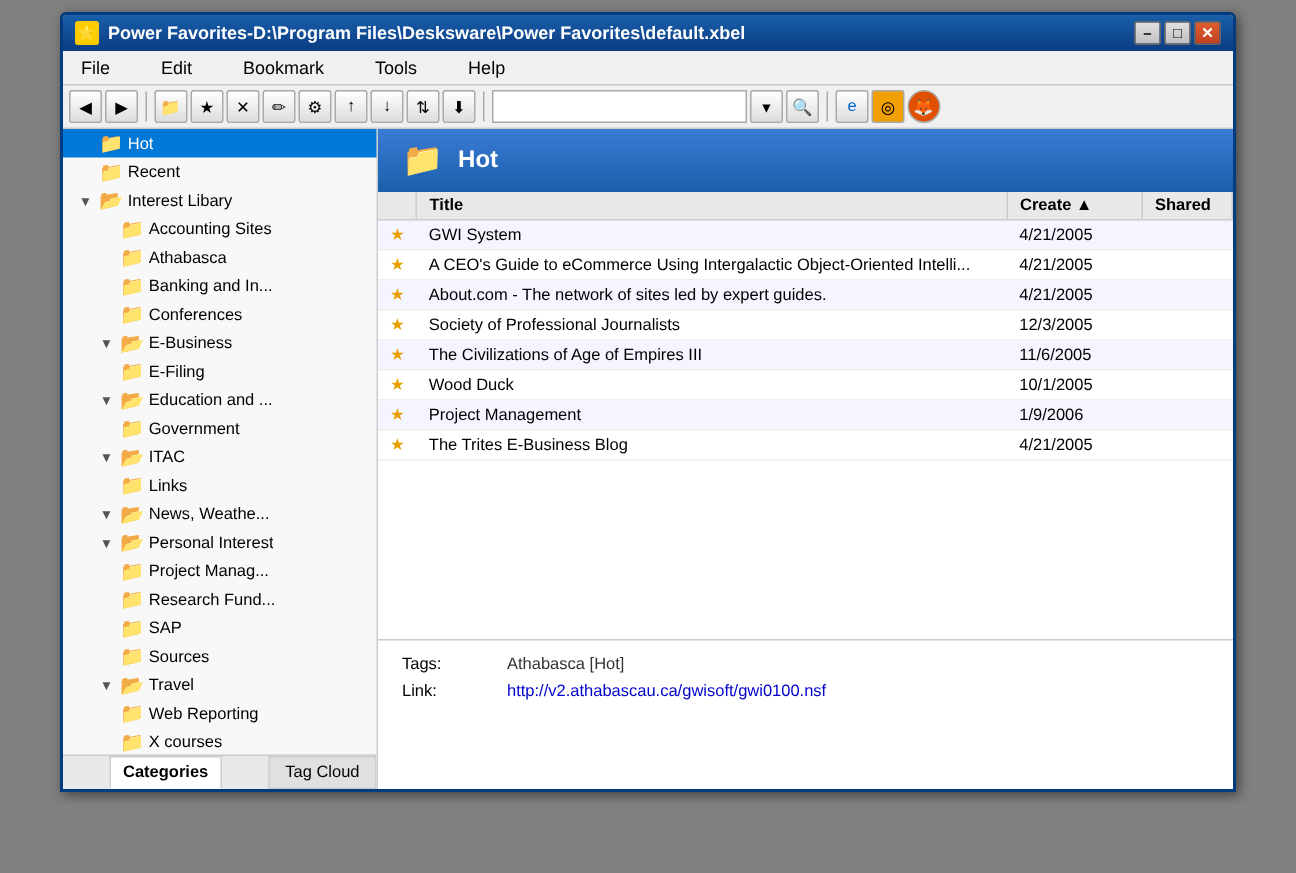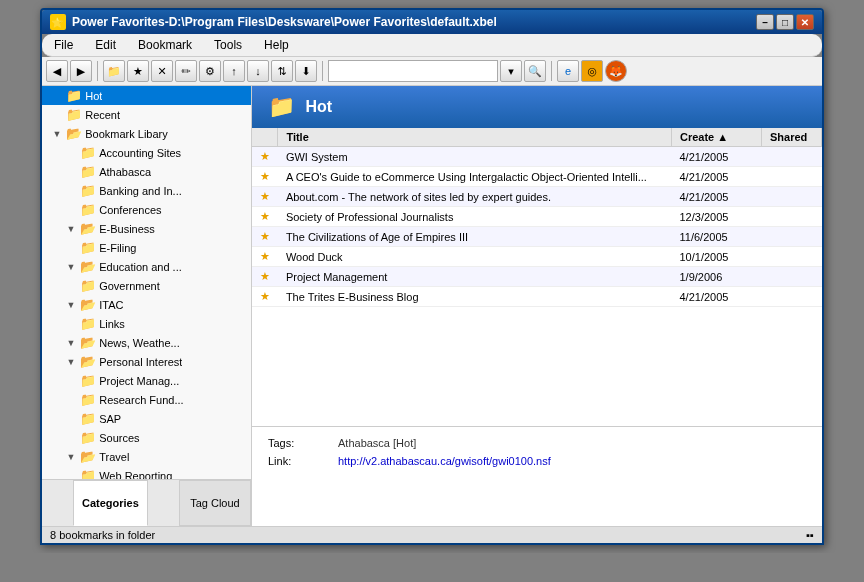--- a/index.html
+++ b/index.html
@@ -62,22 +62,21 @@
       color: #000;
     }
 
     .title-btn.close { background: linear-gradient(180deg, #e06030 0%, #c04020 100%); color: white; }
 
     .menu-bar {
       background: #f0f0f0;
       border-bottom: 1px solid #ccc;
       padding: 2px 4px;
       display: flex;
-      gap: 6px;
-      border-radius: 10px;
+      gap: 18px;
     }
 
     .menu-item {
       padding: 2px 8px;
       cursor: pointer;
       border-radius: 2px;
     }
 
     .toolbar {
       background: #f0f0f0;
@@ -175,21 +174,21 @@
     .indent-2 { padding-left: 22px; }
 
     .sidebar-tabs {
       display: flex;
       border-top: 1px solid #ccc;
       background: #e8e8e8;
     }
 
     .sidebar-tab {
       flex: 1;
-      padding: 16px 8px;
+      padding: 4px 8px;
       text-align: center;
       cursor: pointer;
       font-size: 11px;
       border: 1px solid #ccc;
       background: #e0e0e0;
       margin-left: 31px;
     }
 
     .sidebar-tab.active {
       background: white;
@@ -368,21 +367,21 @@
 
         <div class="tree-item indent-1">
           <span class="expander"></span>
           <span class="folder-icon">📁</span>
           <span class="item-label">Recent</span>
         </div>
 
         <div class="tree-item indent-1">
           <span class="expander">▼</span>
           <span class="folder-icon">📂</span>
-          <span class="item-label">Bookmark Libary</span>
+          <span class="item-label">Interest Libary</span>
         </div>
 
         <div class="tree-item indent-2">
           <span class="expander"></span>
           <span class="folder-icon">📁</span>
           <span class="item-label">Accounting Sites</span>
         </div>
 
         <div class="tree-item indent-2">
           <span class="expander"></span>
@@ -577,17 +576,13 @@
           <span class="detail-value">Athabasca  [Hot]</span>
         </div>
         <div class="detail-row">
           <span class="detail-label">Link:</span>
           <span class="detail-value link">http://v2.athabascau.ca/gwisoft/gwi0100.nsf</span>
         </div>
       </div>
     </div>
   </div>
 
-  <div class="status-bar">
-    <span>8 bookmarks in folder</span>
-    <span>▪▪</span>
-  </div>
 </div>
 
 </body></html>

